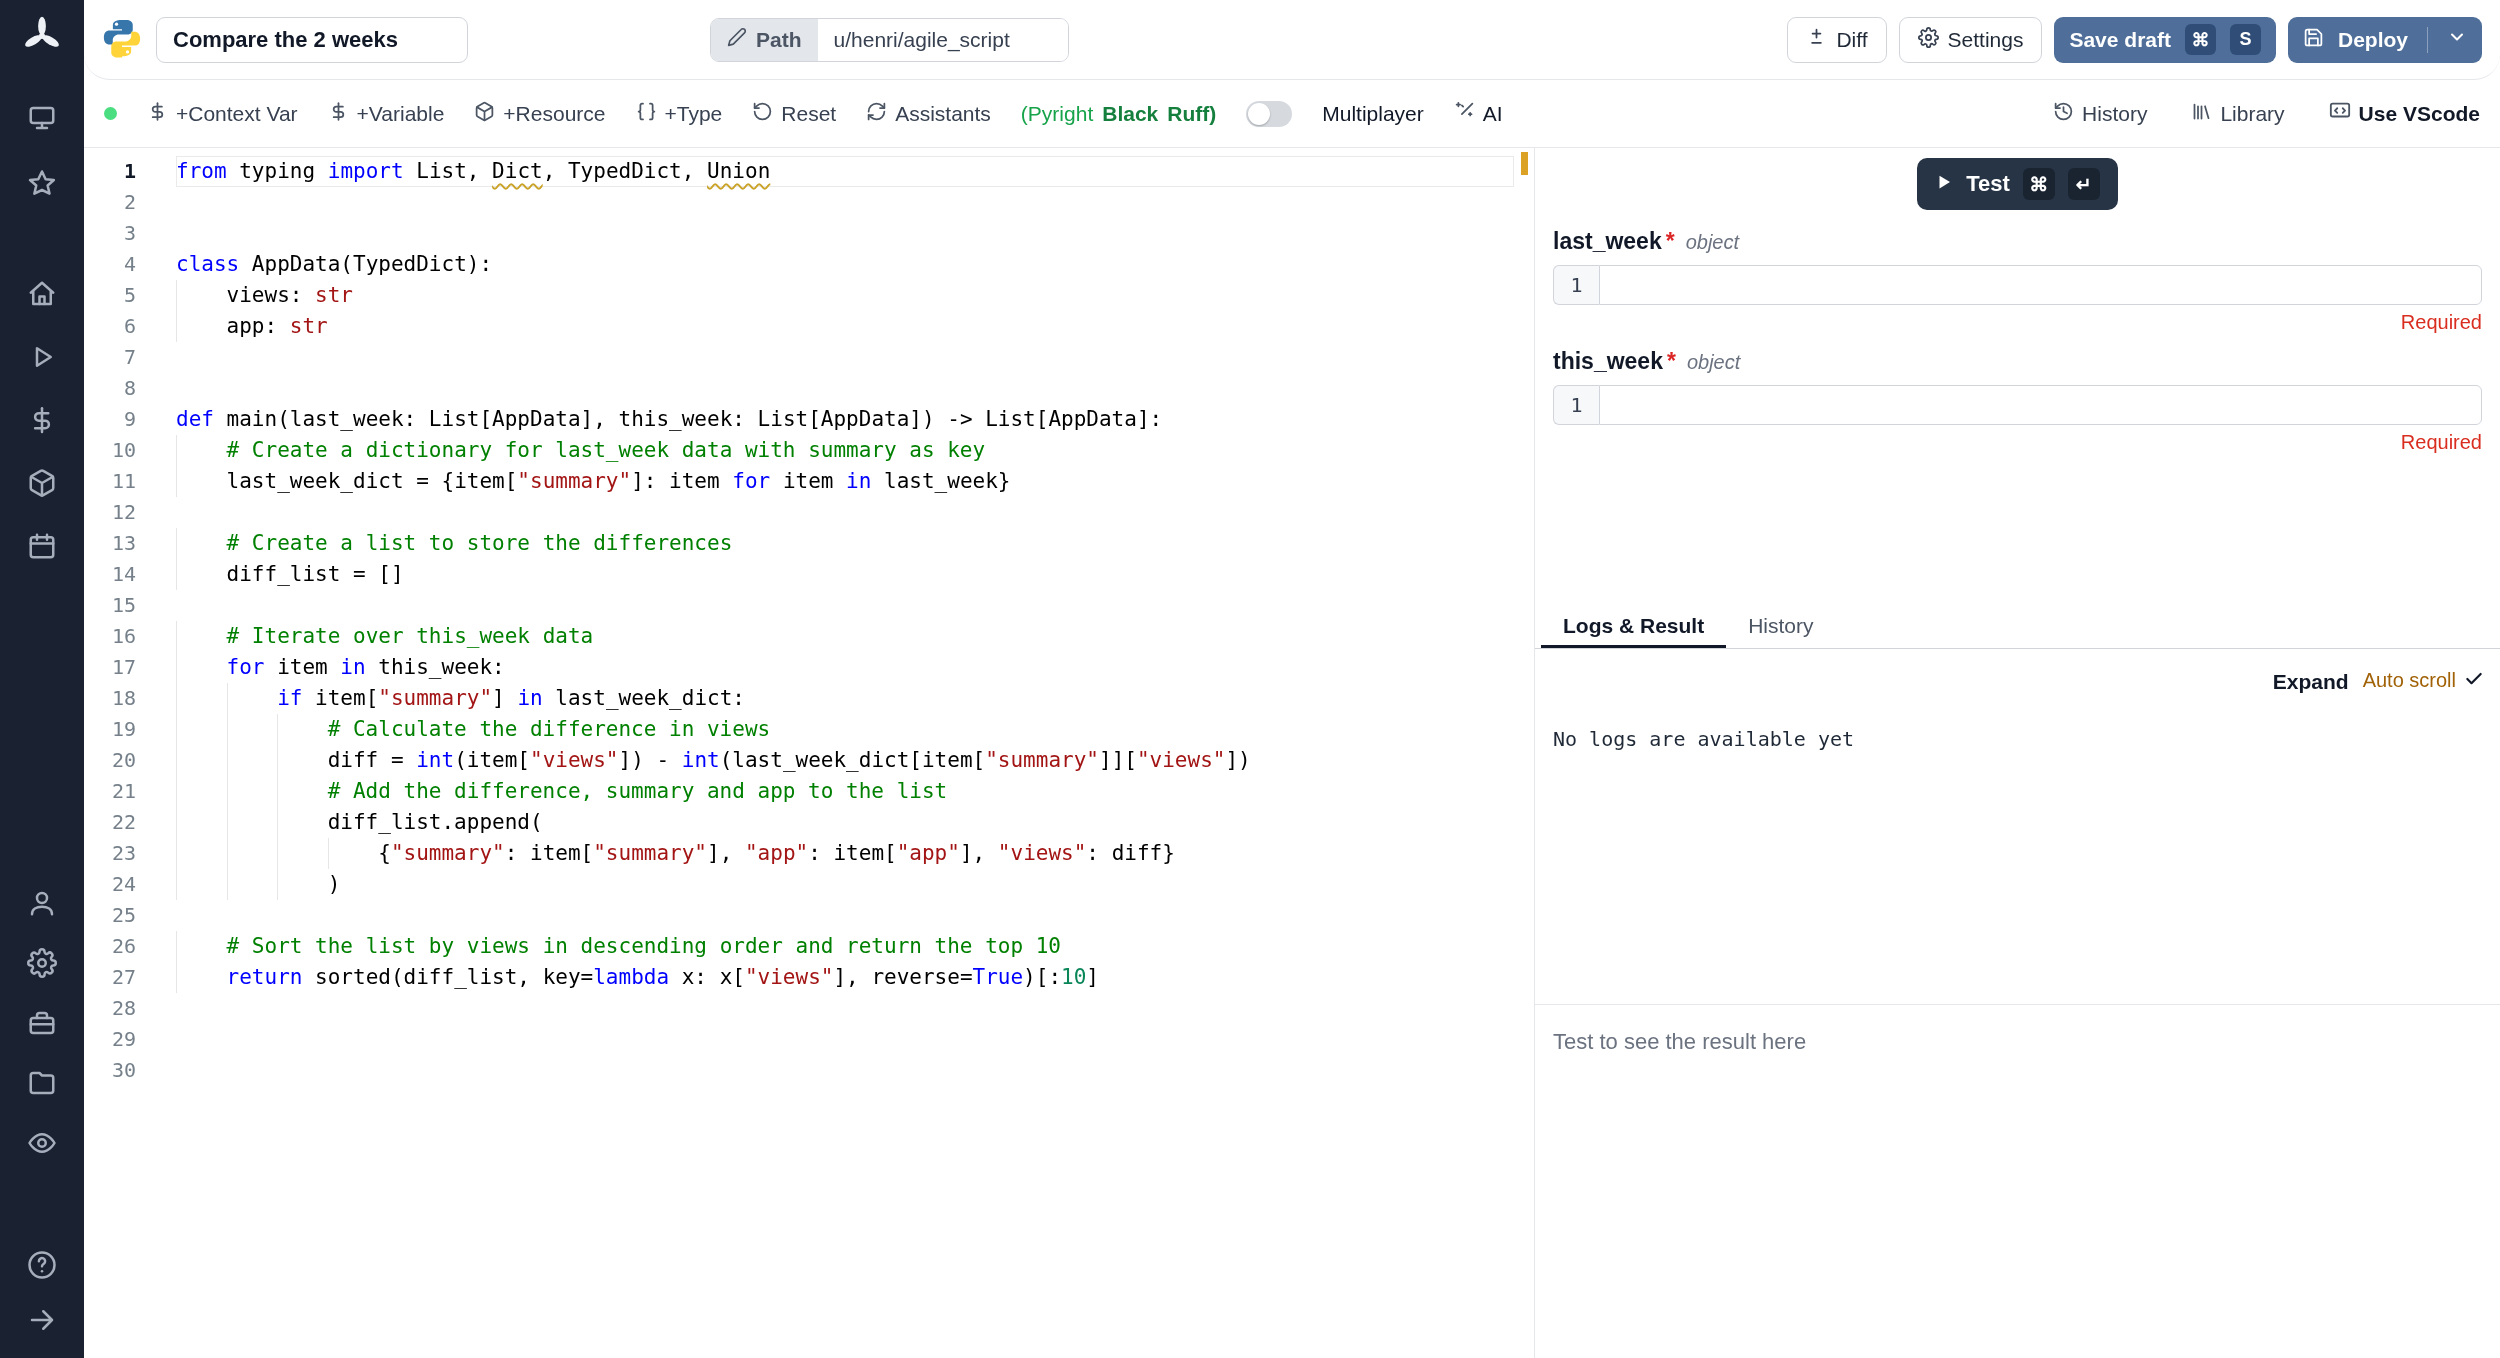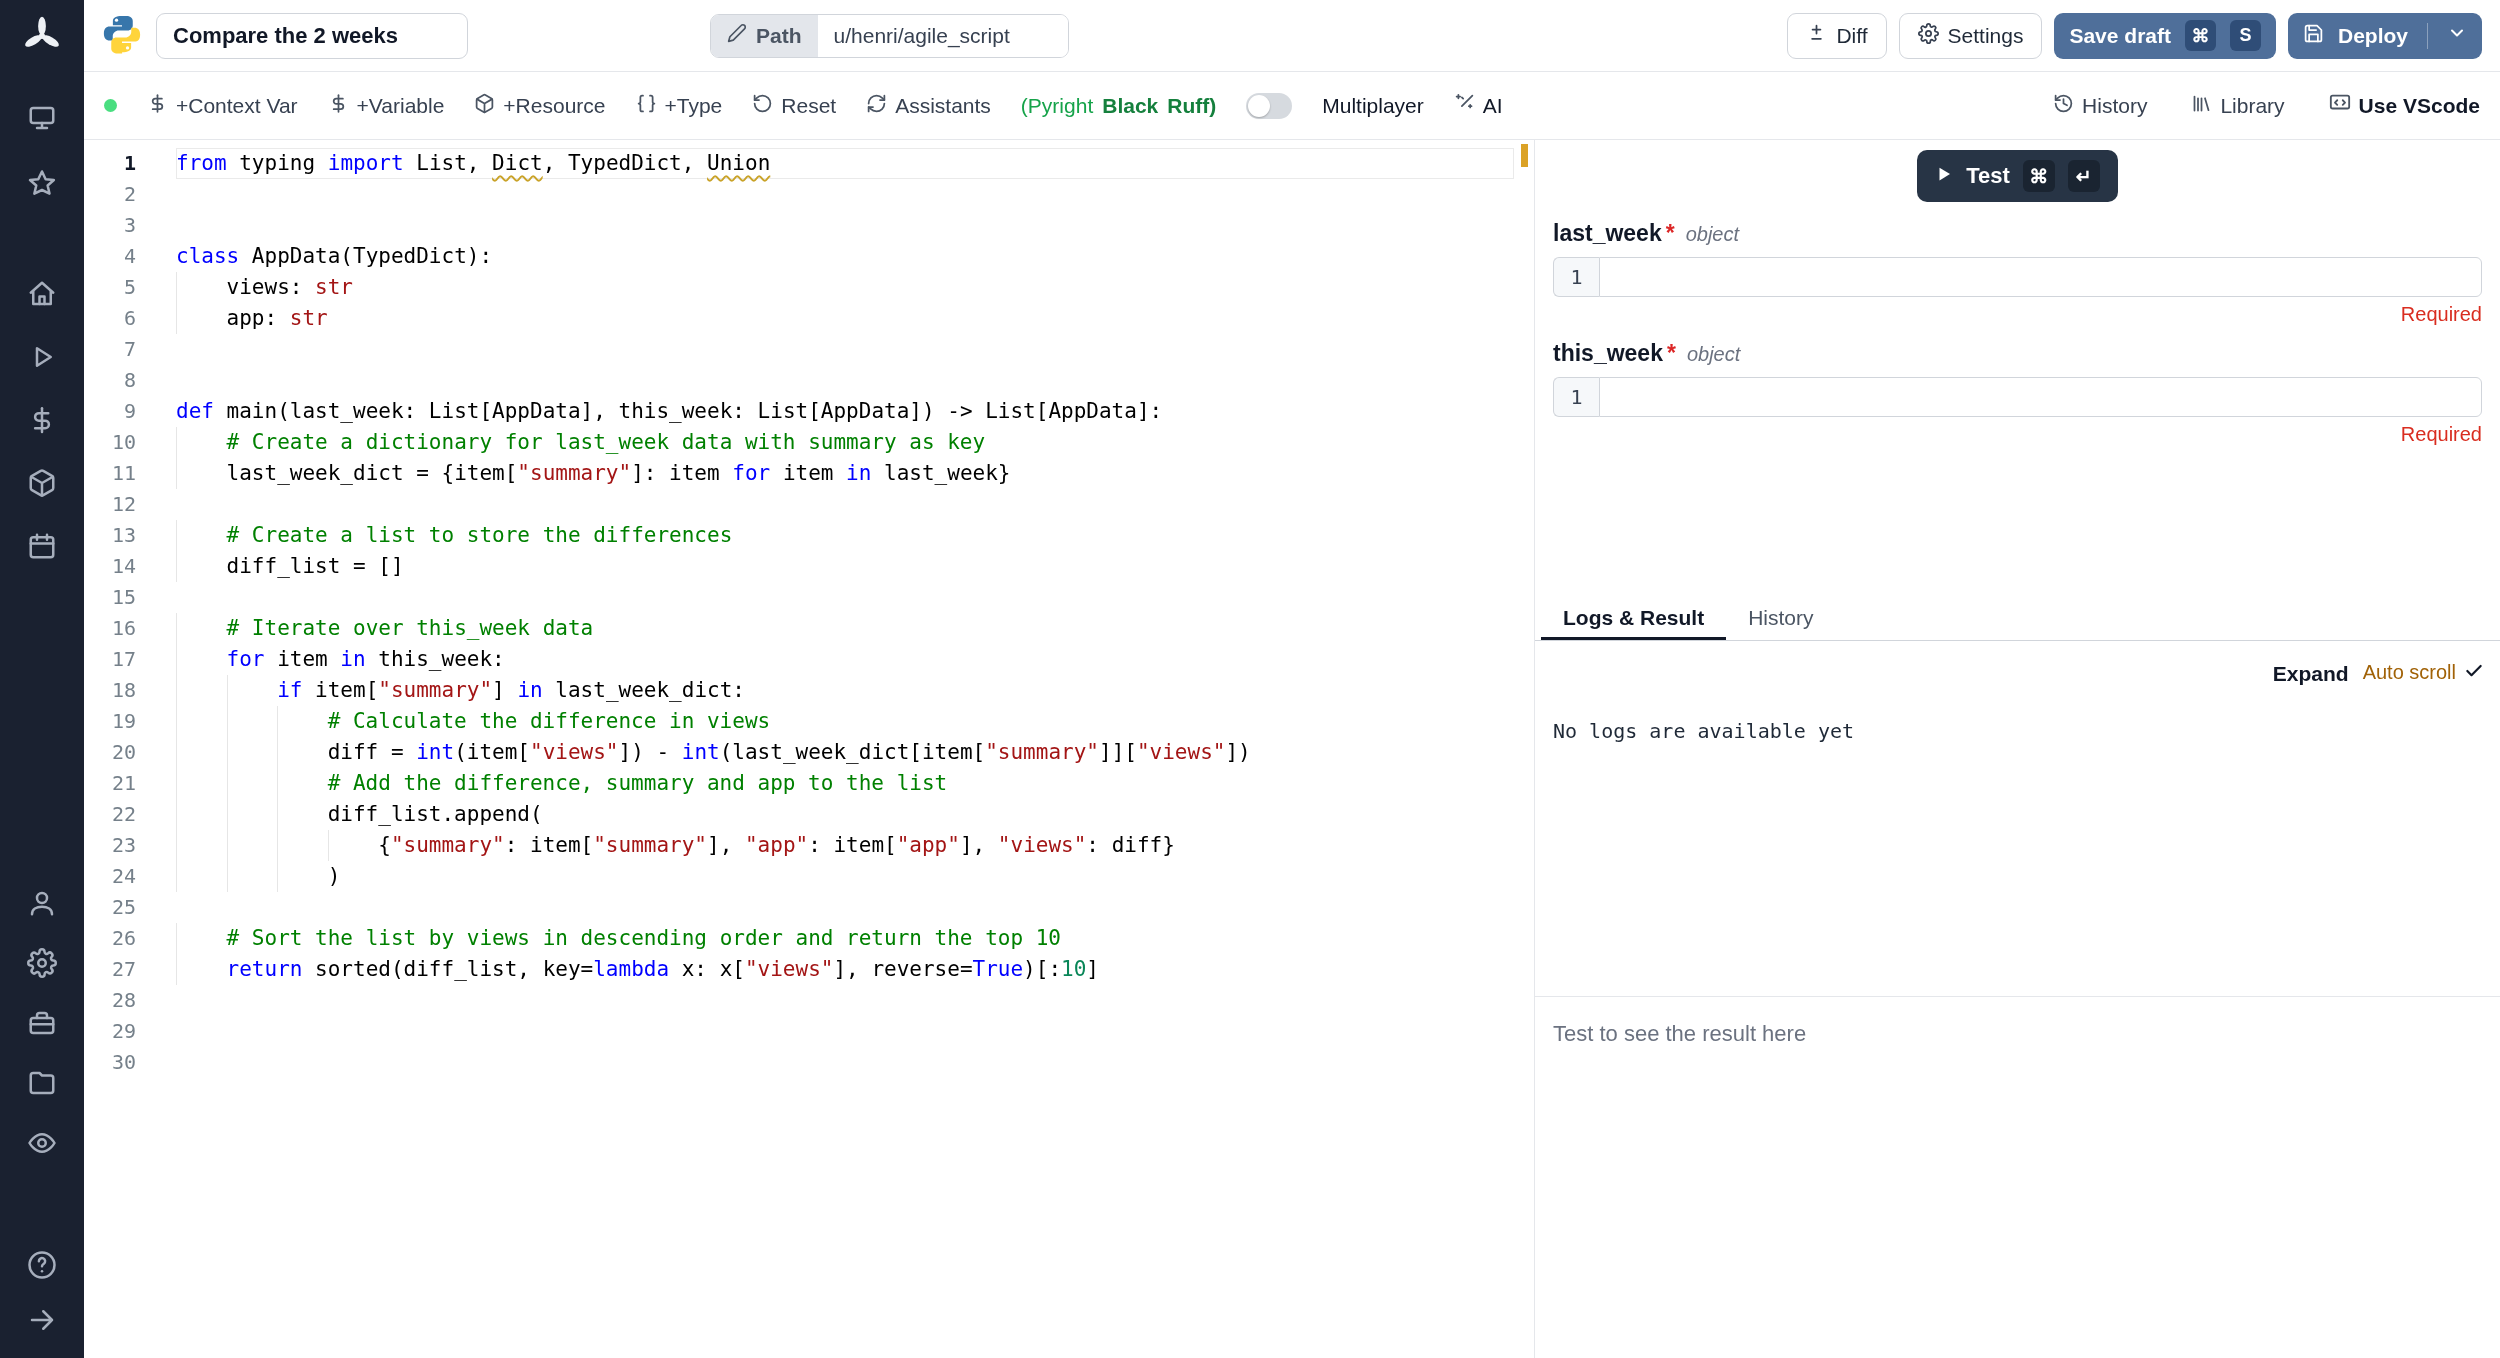--- a/index.html
+++ b/index.html
@@ -16,22 +16,22 @@
   .g2 { margin-top:74px; gap:27px; }
   .g3 { gap:24px; }
   .g4 { margin-top:86px; gap:19px; margin-bottom:20px; }
   .spacer { flex:1; }
   .side-btn { width:38px; height:36px; display:flex; align-items:center;
               justify-content:center; border-radius:8px; cursor:pointer; }
   .side-btn svg { stroke:#a6aebc; }
 
   
   .main { flex:1; display:flex; flex-direction:column; min-width:0; }
-  .topbar { height:72px; flex-shrink:0; display:flex; align-items:center;
-            padding:0 18px; border-bottom:1px solid #e5e7eb; gap:14px; }
+  .topbar { height:80px; flex-shrink:0; display:flex; align-items:center;
+            padding:0 18px; border-bottom:1px solid #e5e7eb; gap:14px;border-radius:26px; }
   .title-input { width:312px; height:46px; border:1px solid #d1d5db; border-radius:9px;
                  padding:0 16px; font-size:22px; font-weight:600; color:#111827;
                  font-family:"Liberation Sans", sans-serif; outline:none; }
   .path-group { display:flex; align-items:stretch; height:44px; margin-left:228px;
                 border:1px solid #d1d5db; border-radius:9px; overflow:hidden; }
   .path-chip { background:#e3e6eb; color:#4b5563; font-size:21px; font-weight:600;
                display:flex; align-items:center; gap:9px; padding:0 16px; }
   .path-value { display:flex; align-items:center; padding:0 16px; font-size:21px;
                 color:#374151; background:#fff; min-width:250px; }
   .tb-right { margin-left:auto; display:flex; align-items:center; gap:12px; }

